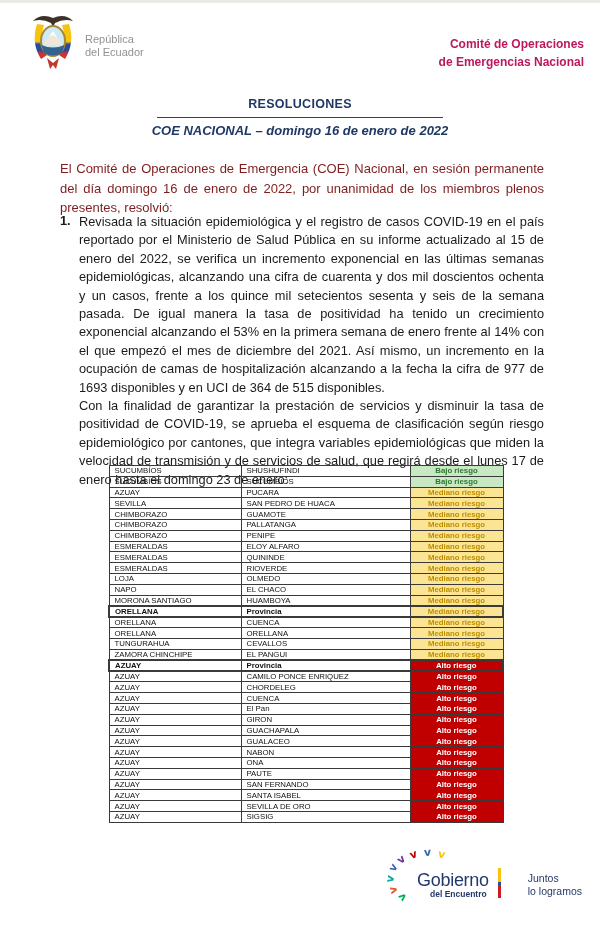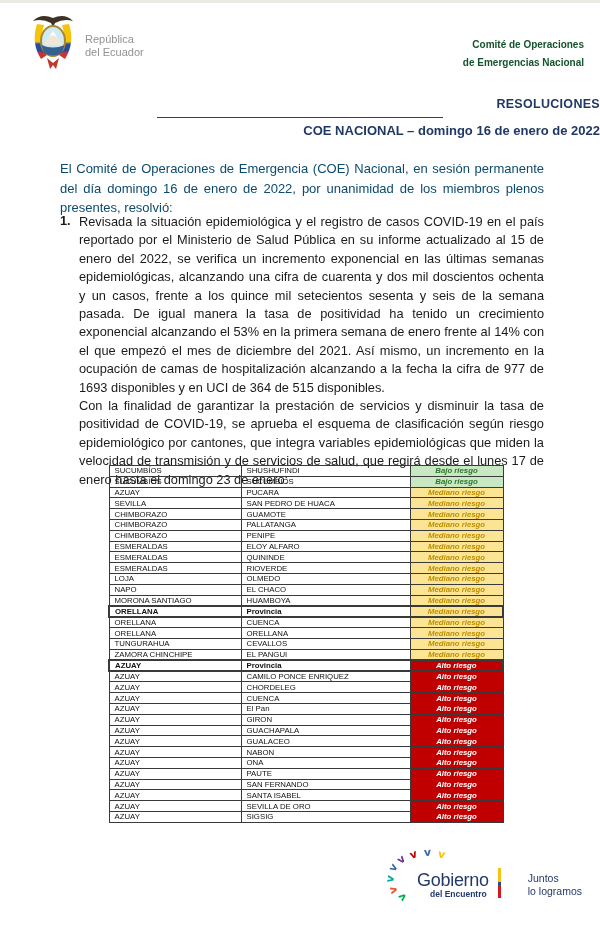--- a/index.html
+++ b/index.html
@@ -11,51 +11,51 @@
     overflow:hidden;
     color:#1e1e1e;
   }
   .top-scan-edge { position:absolute; top:0; left:0; width:600px; height:3px; background:#eceae5; }
 
   
   .doc-header { position:absolute; top:12px; left:28px; right:16px; }
   .logo { position:absolute; left:0; top:0; display:flex; gap:7px; align-items:center; }
   .logo-text { color:#929292; font-size:11px; line-height:13px; margin-top:6px; }
   .org { position:absolute; right:0; top:24px; text-align:right;
-         color:#14532d; font-weight:bold; font-size:10px; line-height:17.5px; }
-
-  
-  .title-block { position:absolute; top:97px; left:0; width:600px; text-align:right; }
+         color:#be185d; font-weight:bold; font-size:12px; line-height:17.5px; }
+
+  
+  .title-block { position:absolute; top:97px; left:0; width:600px; text-align:center; }
   .doc-title { color:#1f3864; font-weight:bold; font-size:12.5px; letter-spacing:.3px; }
   .title-rule { width:286px; margin:6px auto 5px auto; border-top:1.6px solid #27416b; }
-  .doc-subtitle { color:#1f3864; font-weight:bold; font-size:13px; }
+  .doc-subtitle { color:#1f3864; font-weight:bold; font-size:13px;font-style:italic; }
 
   
   .intro {
     position:absolute; top:159px; left:60px; width:484px;
-    font-size:13px; line-height:19.5px; text-align:justify; color:#0c4a6e;
+    font-size:13px; line-height:19.5px; text-align:justify; color:#7f1d1d;
   }
   .item { position:absolute; top:213px; left:60px; width:484px; padding-left:19px; }
   .item-num { position:absolute; left:0; top:0; font-weight:bold; font-size:12.8px; color:#1b1b1b; }
   .item-body { font-size:12.8px; line-height:18.4px; text-align:justify; color:#1b1b1b; }
 
   
   .risk-table {
     position:absolute; top:465px; left:108px; width:394px;
     border-collapse:collapse; table-layout:fixed;
   }
   .risk-table td {
     border:1px solid #3a3a3a; height:10.8px; font-size:7.8px; line-height:9px;
     padding:0 2px 0 5px; vertical-align:middle; white-space:nowrap; overflow:hidden;
     color:#111;
   }
   .risk-table tr.province-row td { font-weight:bold; border-top-width:2px; border-bottom-width:2px; }
   .risk-table tr.province-row td:first-child { border-left-width:2px; }
   .risk-table tr.province-row td:last-child { border-right-width:2px; }
-  .cell-risk { text-align:center !important; font-weight:bold; padding:0 !important;font-style:italic; }
+  .cell-risk { text-align:center !important; font-weight:bold; padding:0 !important; }
   .risk-bajo    { background:#c8e7c3; color:#2c7a2c !important; }
   .risk-mediano { background:#fbe595; color:#bf8f00 !important; }
   .risk-alto    { background:#c00000; color:#ffffff !important; }
 
   
   .footer { position:absolute; top:856px; right:18px; display:flex; align-items:flex-end; gap:9px; }
   .gob-wrap { position:relative; padding:16px 0 2px 30px; }
   .arc { position:absolute; left:0; top:0; width:70px; height:46px; }
   .vmark { position:absolute; font-weight:900; font-size:11px; line-height:10px; font-family:"DejaVu Sans", sans-serif; }
   .gob-main { color:#24396b; font-weight:normal; font-size:18px; line-height:17px; letter-spacing:-.3px; }

